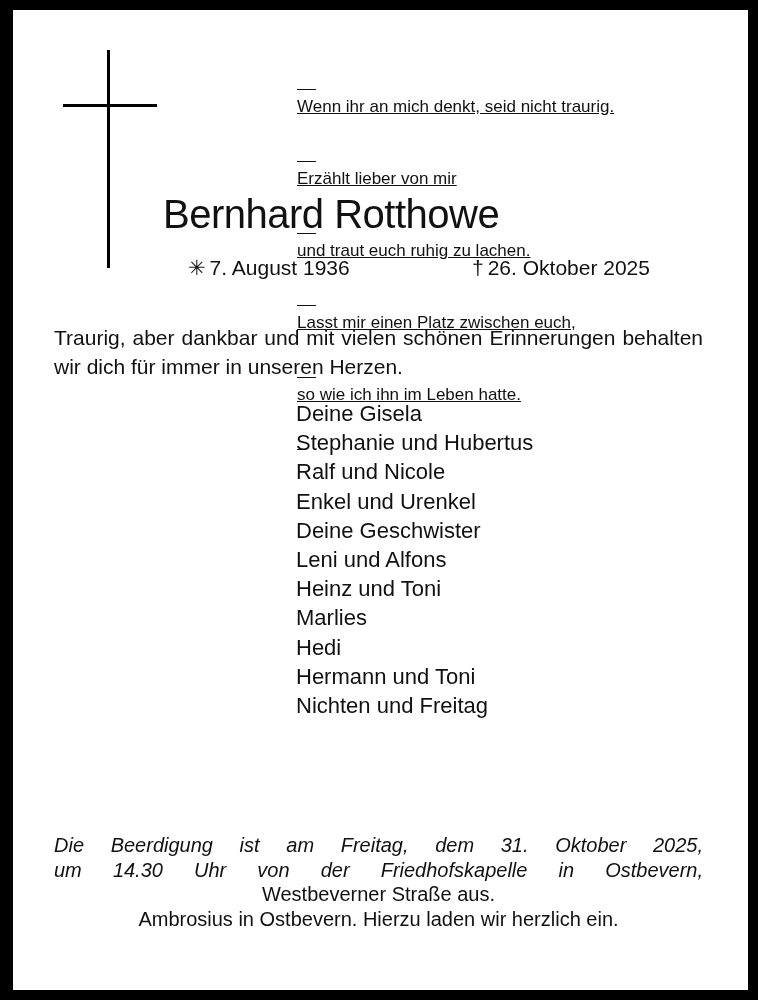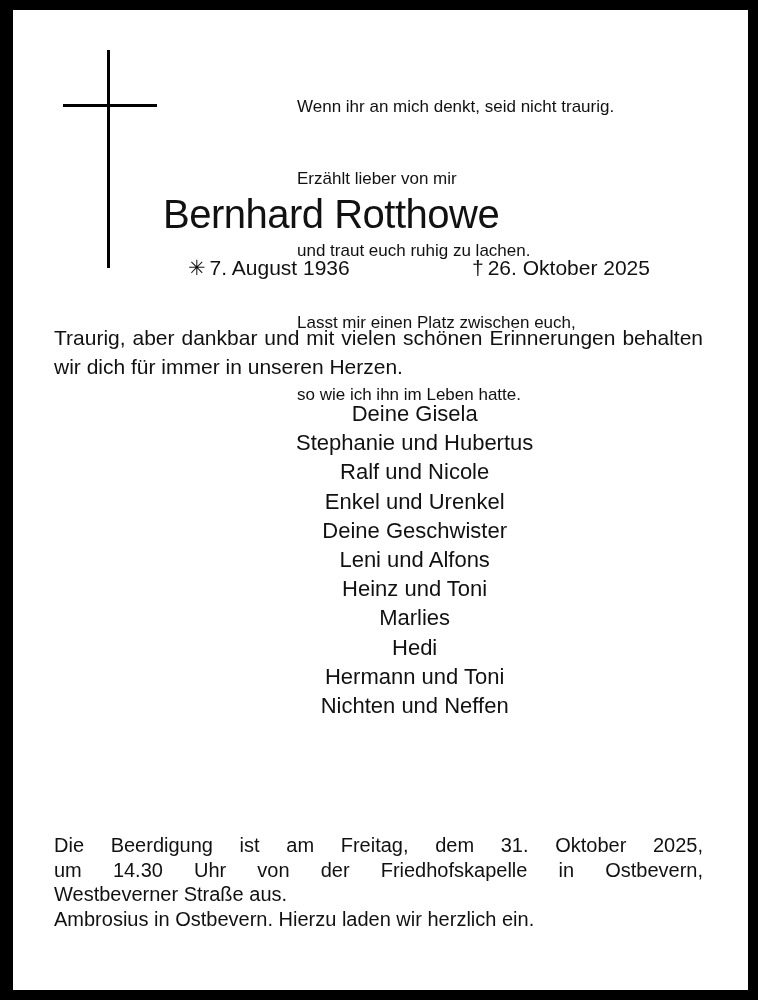--- a/index.html
+++ b/index.html
@@ -1,33 +1,33 @@
 <!DOCTYPE html>
 <html><head>
 <meta charset="utf-8">
 <style>
   html, body { margin:0; padding:0; background:#000; }
   body { width:758px; height:1000px; position:relative; overflow:hidden; font-family:"Liberation Sans", sans-serif; color:#111; }
   .frame { position:absolute; left:13px; top:10px; width:735px; height:980px; background:#fff; }
   .cross-v { position:absolute; left:94px; top:40px; width:3px; height:218px; background:#000; }
   .cross-h { position:absolute; left:50px; top:94px; width:94px; height:3px; background:#000; }
-  .poem { position:absolute; left:284px; top:37px; font-size:17px; line-height:24px; white-space:pre; }
+  .poem { position:absolute; left:284px; top:37px; font-size:17px; line-height:24px; white-space:pre;text-decoration:underline; }
   .name { position:absolute; left:150px; top:176px; font-size:40px; line-height:56px; letter-spacing:-0.5px; white-space:nowrap; }
   .dates { position:absolute; left:175px; top:245px; font-size:21px; line-height:26px; white-space:nowrap; }
   .dates .born { position:absolute; left:0; }
   .dates .died { position:absolute; left:268px;margin-left:16px; }
   .sym { display:inline-block; margin-right:4px; }
   .intro { position:absolute; left:41px; top:313px; width:649px; font-size:21px; line-height:29px; text-align:justify; text-align-last:left; }
-  .mourners { position:absolute; left:283px; top:389px; font-size:22px; line-height:29.2px;text-align:center; }
+  .mourners { position:absolute; left:283px; top:389px; font-size:22px; line-height:29.2px; }
   .mourners div { white-space:nowrap; }
   .address { position:absolute; left:41px; top:731px; font-size:20px; line-height:25.5px; }
   .address div { white-space:nowrap; }
   .funeral { position:absolute; left:41px; top:823px; width:649px; font-size:20px; line-height:24.5px; }
-  .funeral .just { text-align:justify; text-align-last:justify; }
-  .funeral .left { text-align:left; }
+  .funeral .just { text-align:justify; text-align-last:justify;font-style:italic; }
+  .funeral .left { text-align:center; }
 </style>
 </head>
 <body>
 
 <div class="frame">
   <div class="cross-v"></div>
   <div class="cross-h"></div>
 
   <div class="poem">
     <div>Wenn ihr an mich denkt, seid nicht traurig.</div>
@@ -54,21 +54,21 @@
     <div>Deine Gisela</div>
     <div>Stephanie und Hubertus</div>
     <div>Ralf und Nicole</div>
     <div>Enkel und Urenkel</div>
     <div>Deine Geschwister</div>
     <div>Leni und Alfons</div>
     <div>Heinz und Toni</div>
     <div>Marlies</div>
     <div>Hedi</div>
     <div>Hermann und Toni</div>
-    <div>Nichten und Neffen</div>
+    <div>Nichten und Freitag</div>
   </div>
 
 
   <div class="funeral">
     <div class="just">Die Beerdigung ist am Freitag, dem 31. Oktober 2025,</div>
     <div class="just">um 14.30 Uhr von der Friedhofskapelle in Ostbevern,</div>
     <div class="left">Westbeverner Straße aus.</div>
     <div class="left">Ambrosius in Ostbevern. Hierzu laden wir herzlich ein.</div>
   </div>
 </div>

